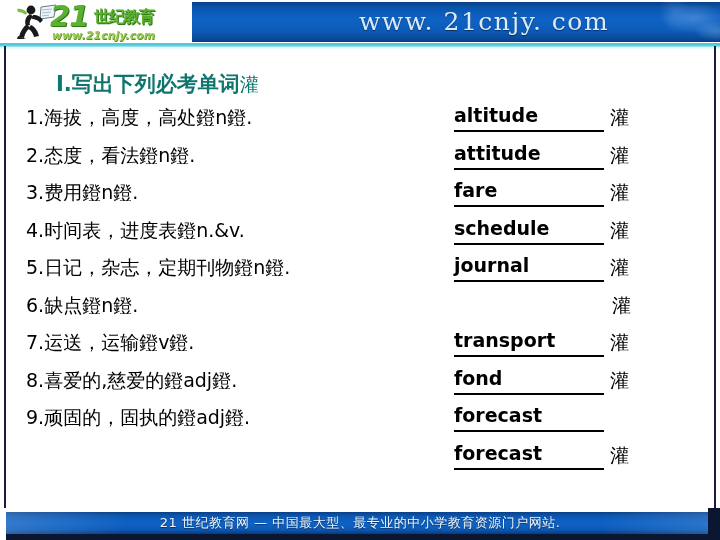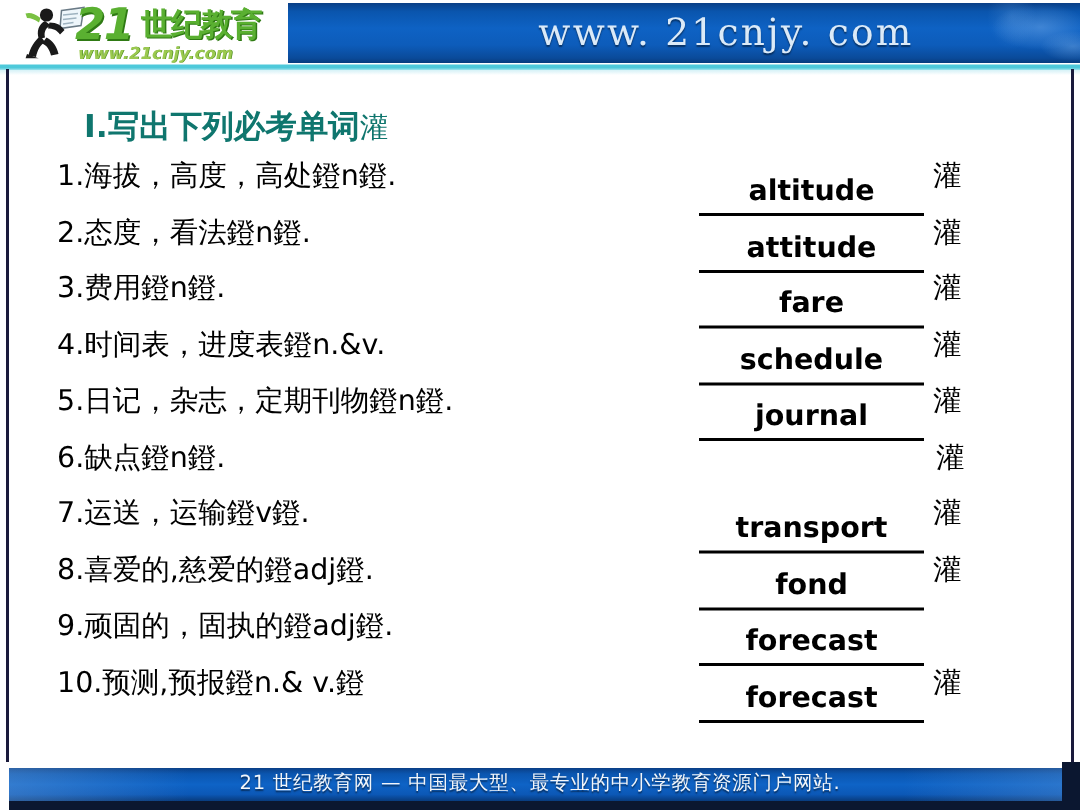--- a/index.html
+++ b/index.html
@@ -82,21 +82,21 @@
     line-height: 29px;
     color: #5ab031;
     letter-spacing: -1px;
     text-shadow: 1px 1px 0 #2f7a14;
   }
   .logo-cn {
     position: absolute;
     left: 88px; top: 3px;
     font-family: "DejaVu Sans", "Liberation Sans", sans-serif;
     font-weight: bold;
-    font-size: 21px;
+    font-size: 16px;
     line-height: 27px;
     color: #5ab031;
     letter-spacing: -1px;
     text-shadow: 1px 1px 0 #2f7a14;
     white-space: nowrap;
   }
   .logo-sub {
     position: absolute;
     left: 46px; top: 30px;
     font-family: "DejaVu Sans", "Liberation Sans", sans-serif;
@@ -153,21 +153,21 @@
     color: #0f766e;
     white-space: nowrap;
   }
   .slide-title .tail {
     font-weight: normal;
     font-size: 19px;
   }
 
   .rows {
     position: absolute;
-    left: 12px; top: 52px;
+    left: 0; top: 52px;
     width: 608px;
   }
   .row {
     position: relative;
     height: 37.5px;
   }
   .prompt {
     position: absolute;
     left: 26px;
     top: 0;
@@ -185,23 +185,22 @@
     width: 240px;
     height: 34px;
   }
   .answer-blank {
     position: absolute;
     left: 6px;
     top: 0;
     width: 150px;
     height: 30px;
     border-bottom: 2px solid #000000;
-    text-align: center;
+    text-align: left;
     box-sizing: border-box;
-    margin-top: 12px;
   }
   .answer-blank.wide {
     left: 0px;
     width: 162px;
   }
   .answer-text {
     font-family: "DejaVu Sans", "Liberation Sans", sans-serif;
     font-weight: bold;
     font-size: 19px;
     line-height: 26px;
@@ -380,21 +379,20 @@
           </div>
         </div>
         <div class="row">
           <div class="prompt">9.顽固的，固执的鐙adj鐙.</div>
           <div class="answer-wrap">
             <div class="answer-blank"><span class="answer-text">forecast</span></div>
             <div class="answer-cjk"></div>
           </div>
         </div>
         <div class="row">
-          <div class="prompt">10.预测,预报鐙n.&amp; v.鐙</div>
           <div class="answer-wrap">
             <div class="answer-blank"><span class="answer-text">forecast</span></div>
             <div class="answer-cjk">灌</div>
           </div>
         </div>
       </div>
   </div>
 
   <div class="footer">
     <div class="footer-bar">

